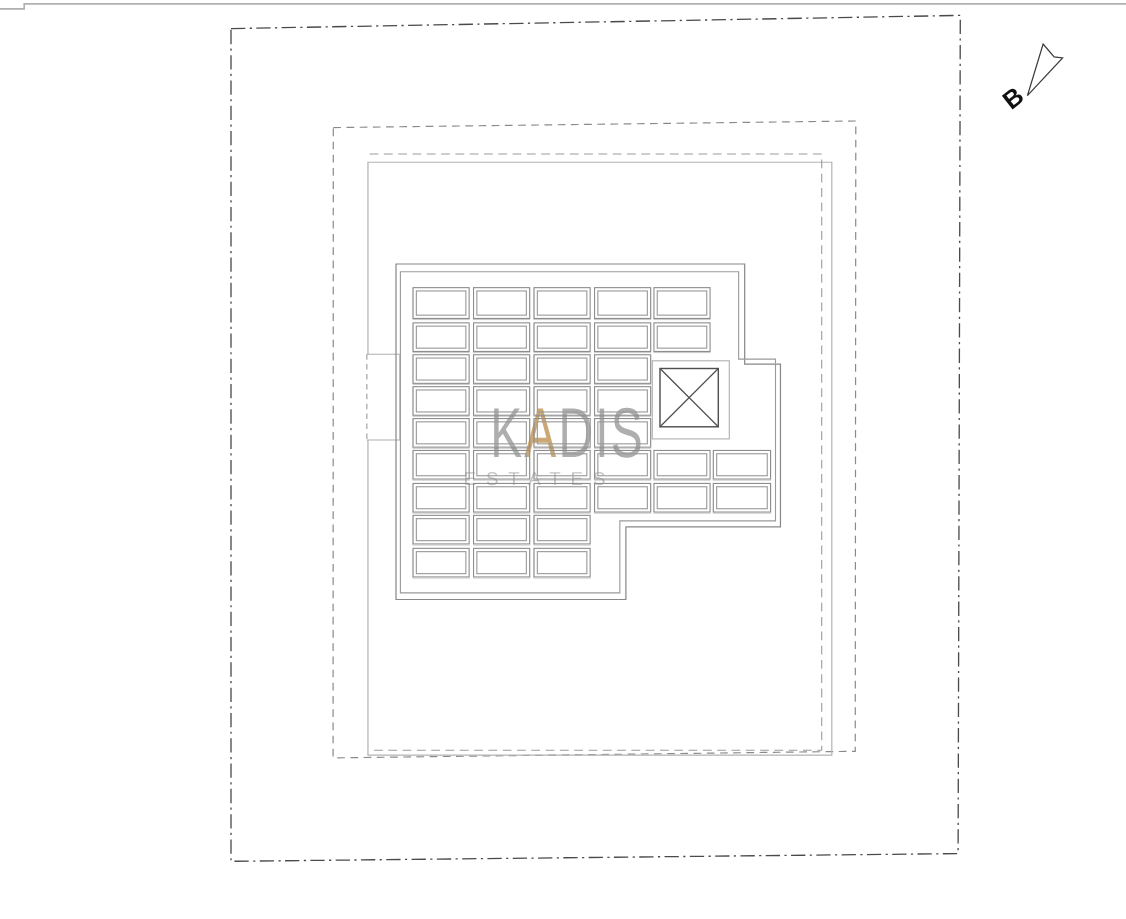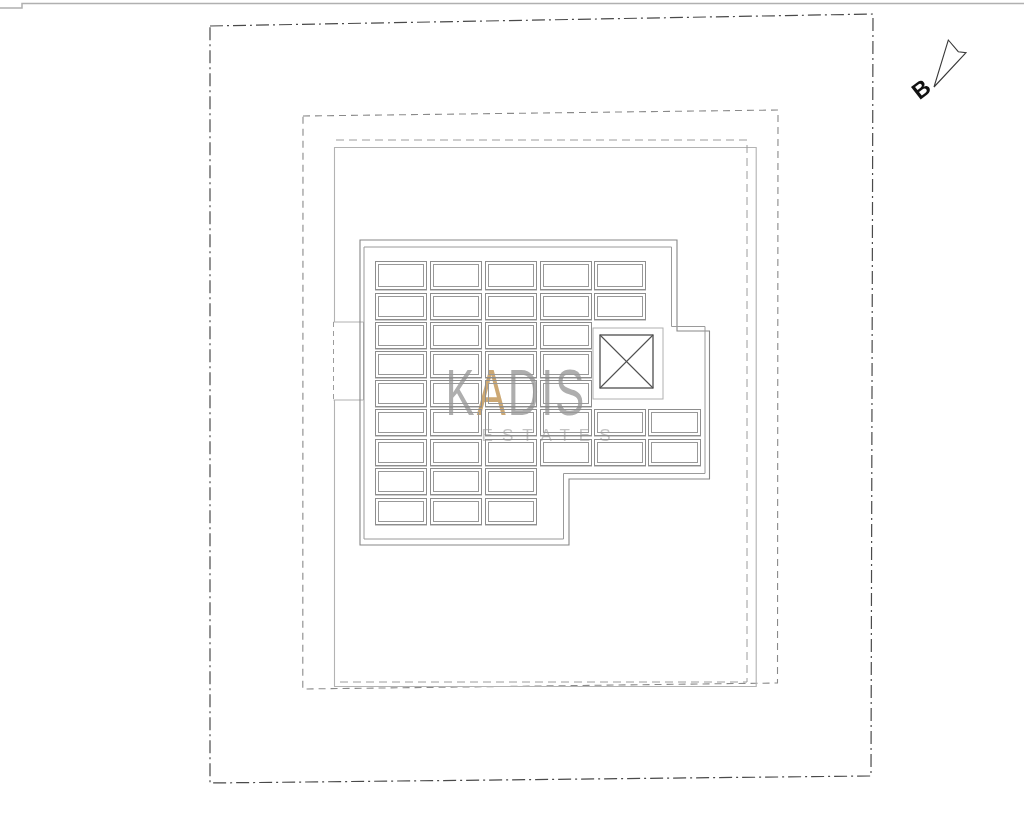--- a/index.html
+++ b/index.html
@@ -4,21 +4,21 @@
 <style>
   html,body{margin:0;padding:0;background:#ffffff;}
   .canvas{position:relative;width:1024px;height:835px;background:#ffffff;overflow:hidden;
           font-family:"Liberation Sans", sans-serif;}
   svg{position:absolute;left:0;top:0;z-index:2;}
   #grid-layer{position:absolute;left:0;top:0;width:1024px;height:835px;z-index:3;}
   .cell{position:absolute;border:1px solid #8d8d8d;box-shadow:0 1px 0 rgba(110,110,110,.35);
         background:transparent;box-sizing:border-box;}
   .cell-inner{position:absolute;inset:2px;border:1px solid #989898;box-sizing:border-box;}
   .watermark{position:absolute;left:516px;top:364px;transform:translateX(-50%);
-             z-index:1;text-align:right;white-space:nowrap;}
+             z-index:1;text-align:left;white-space:nowrap;}
   .brand{display:inline-block;font-size:64px;line-height:58px;font-weight:400;
          letter-spacing:3px;transform:scaleX(0.68);transform-origin:center;}
   .brand .gray{color:rgba(125,125,125,0.62);}
   .brand .gold{color:rgba(195,153,92,0.85);}
   .sub{margin-top:4px;font-size:17px;letter-spacing:9px;color:rgba(165,165,165,0.65);
        padding-left:9px;}
   .compass-label{position:absolute;left:913px;top:76px;z-index:4;font-size:23px;
                  font-weight:bold;color:#111;transform:rotate(-38deg);}
 </style>
 </head>

